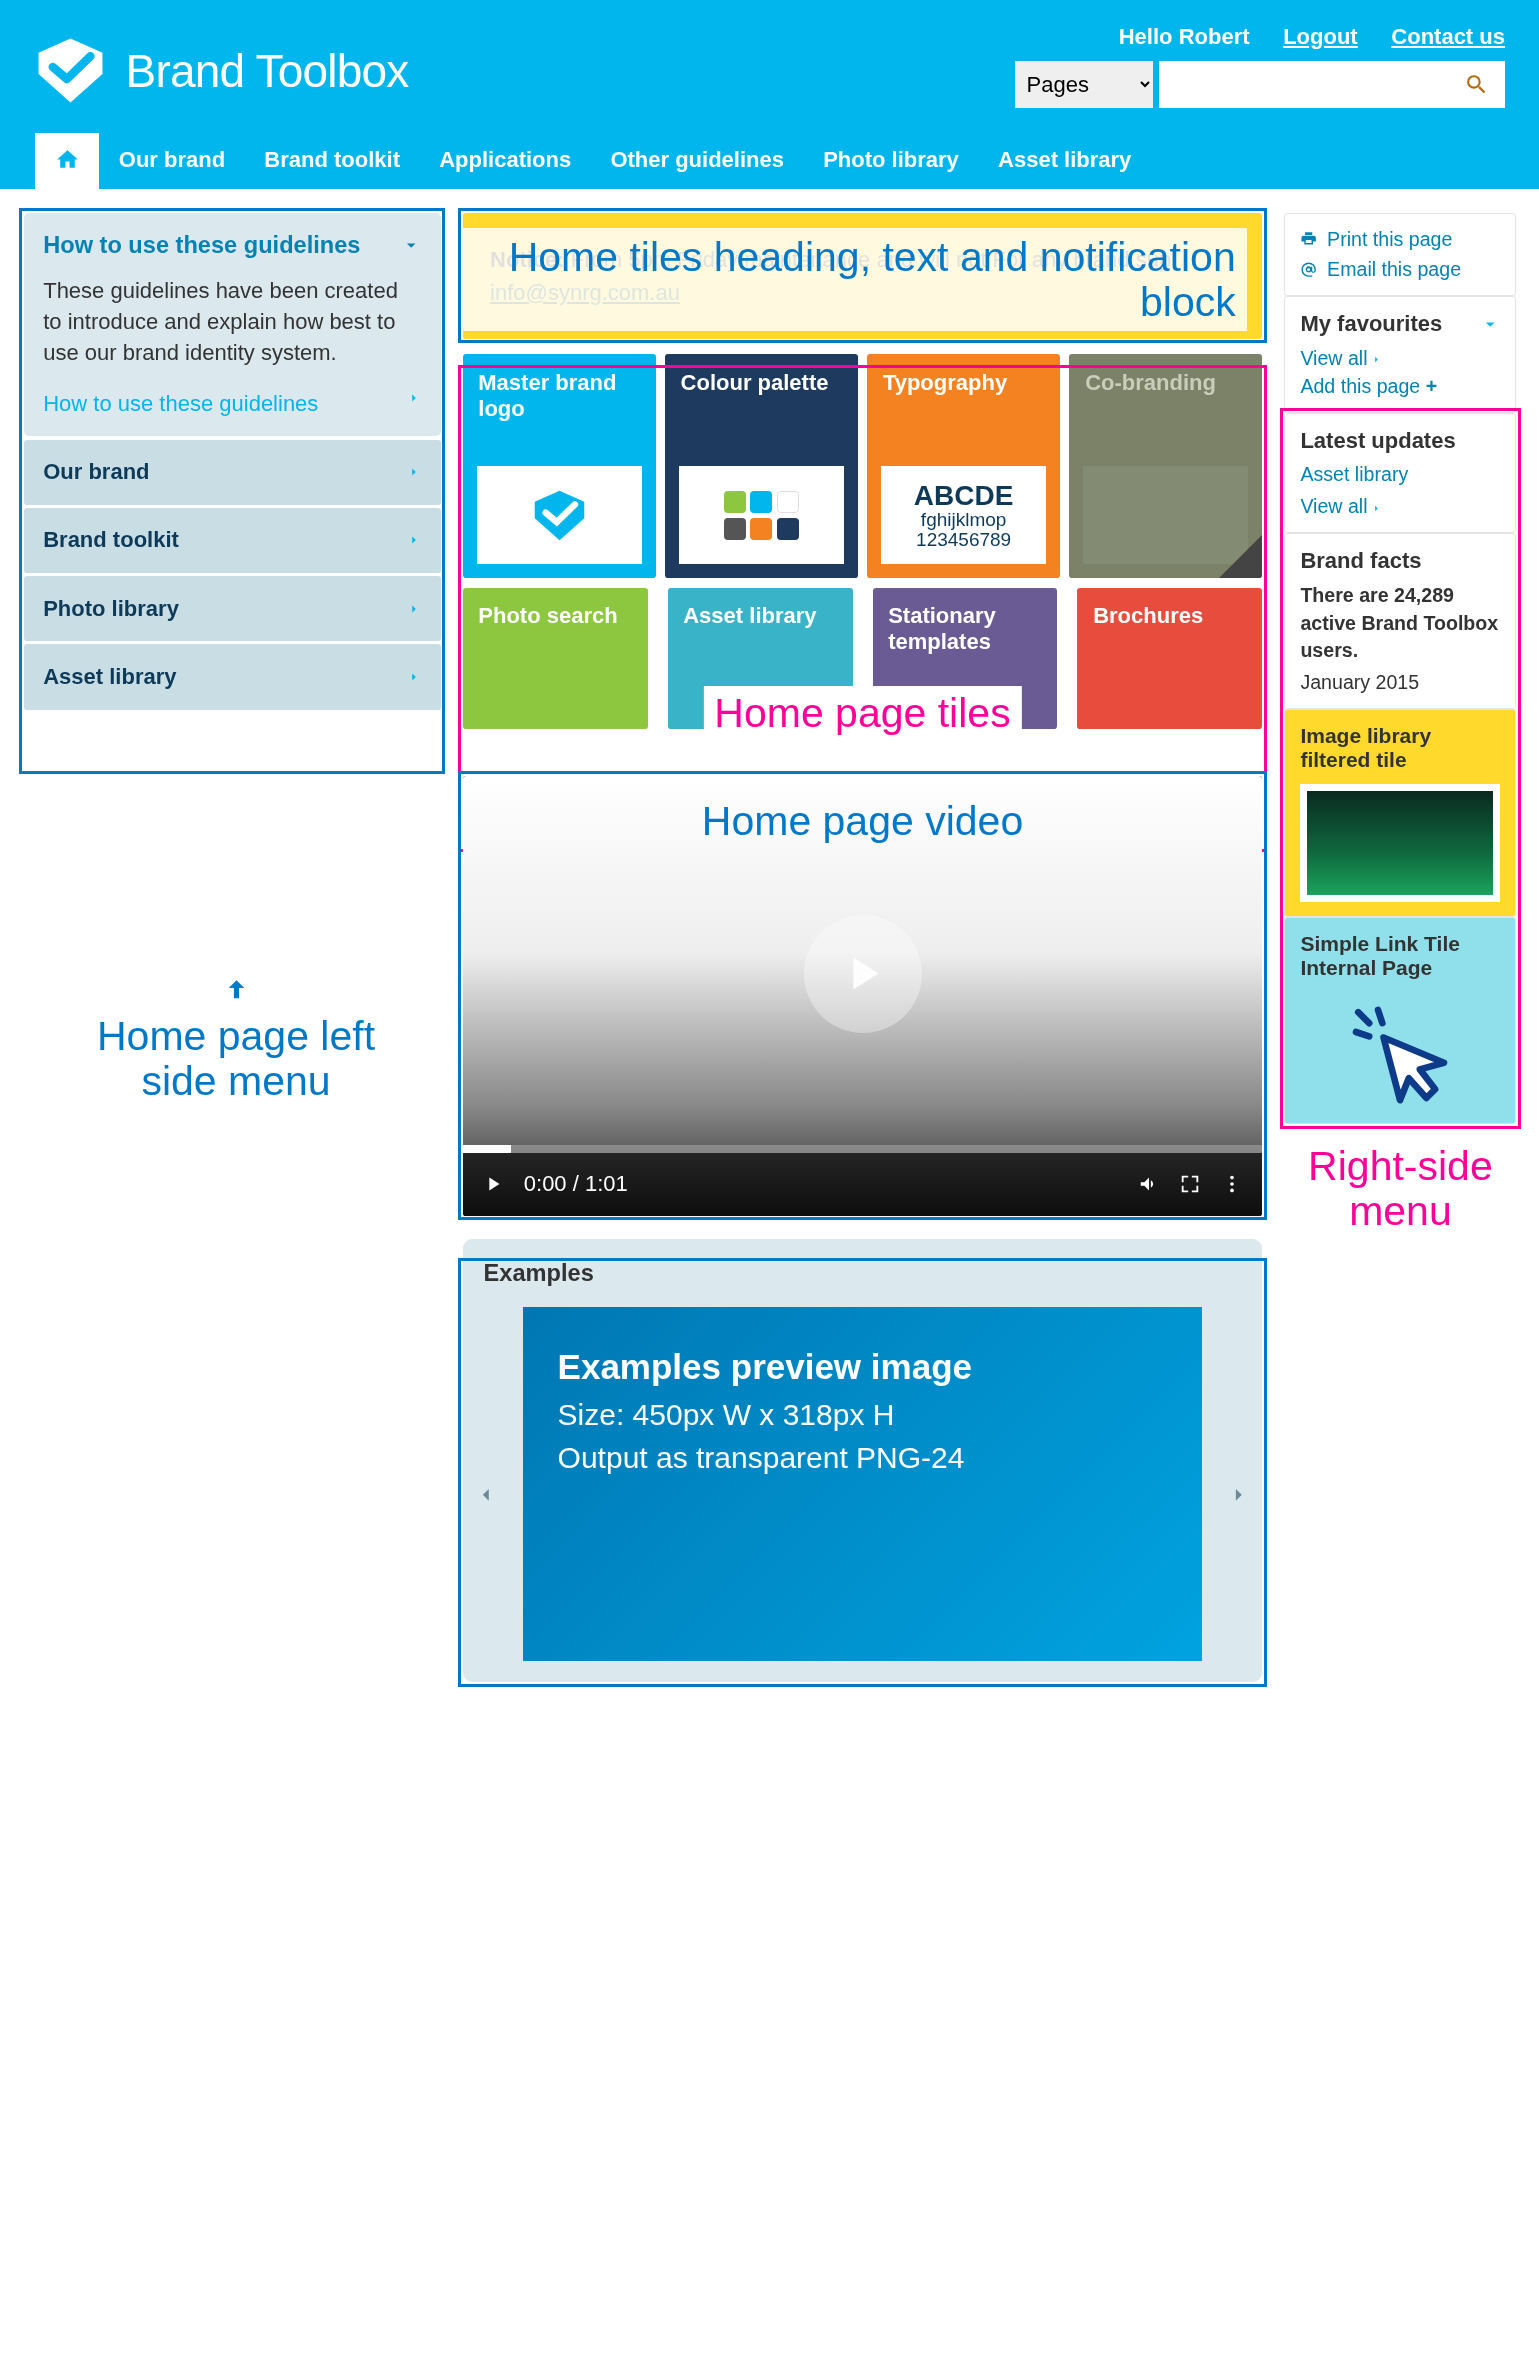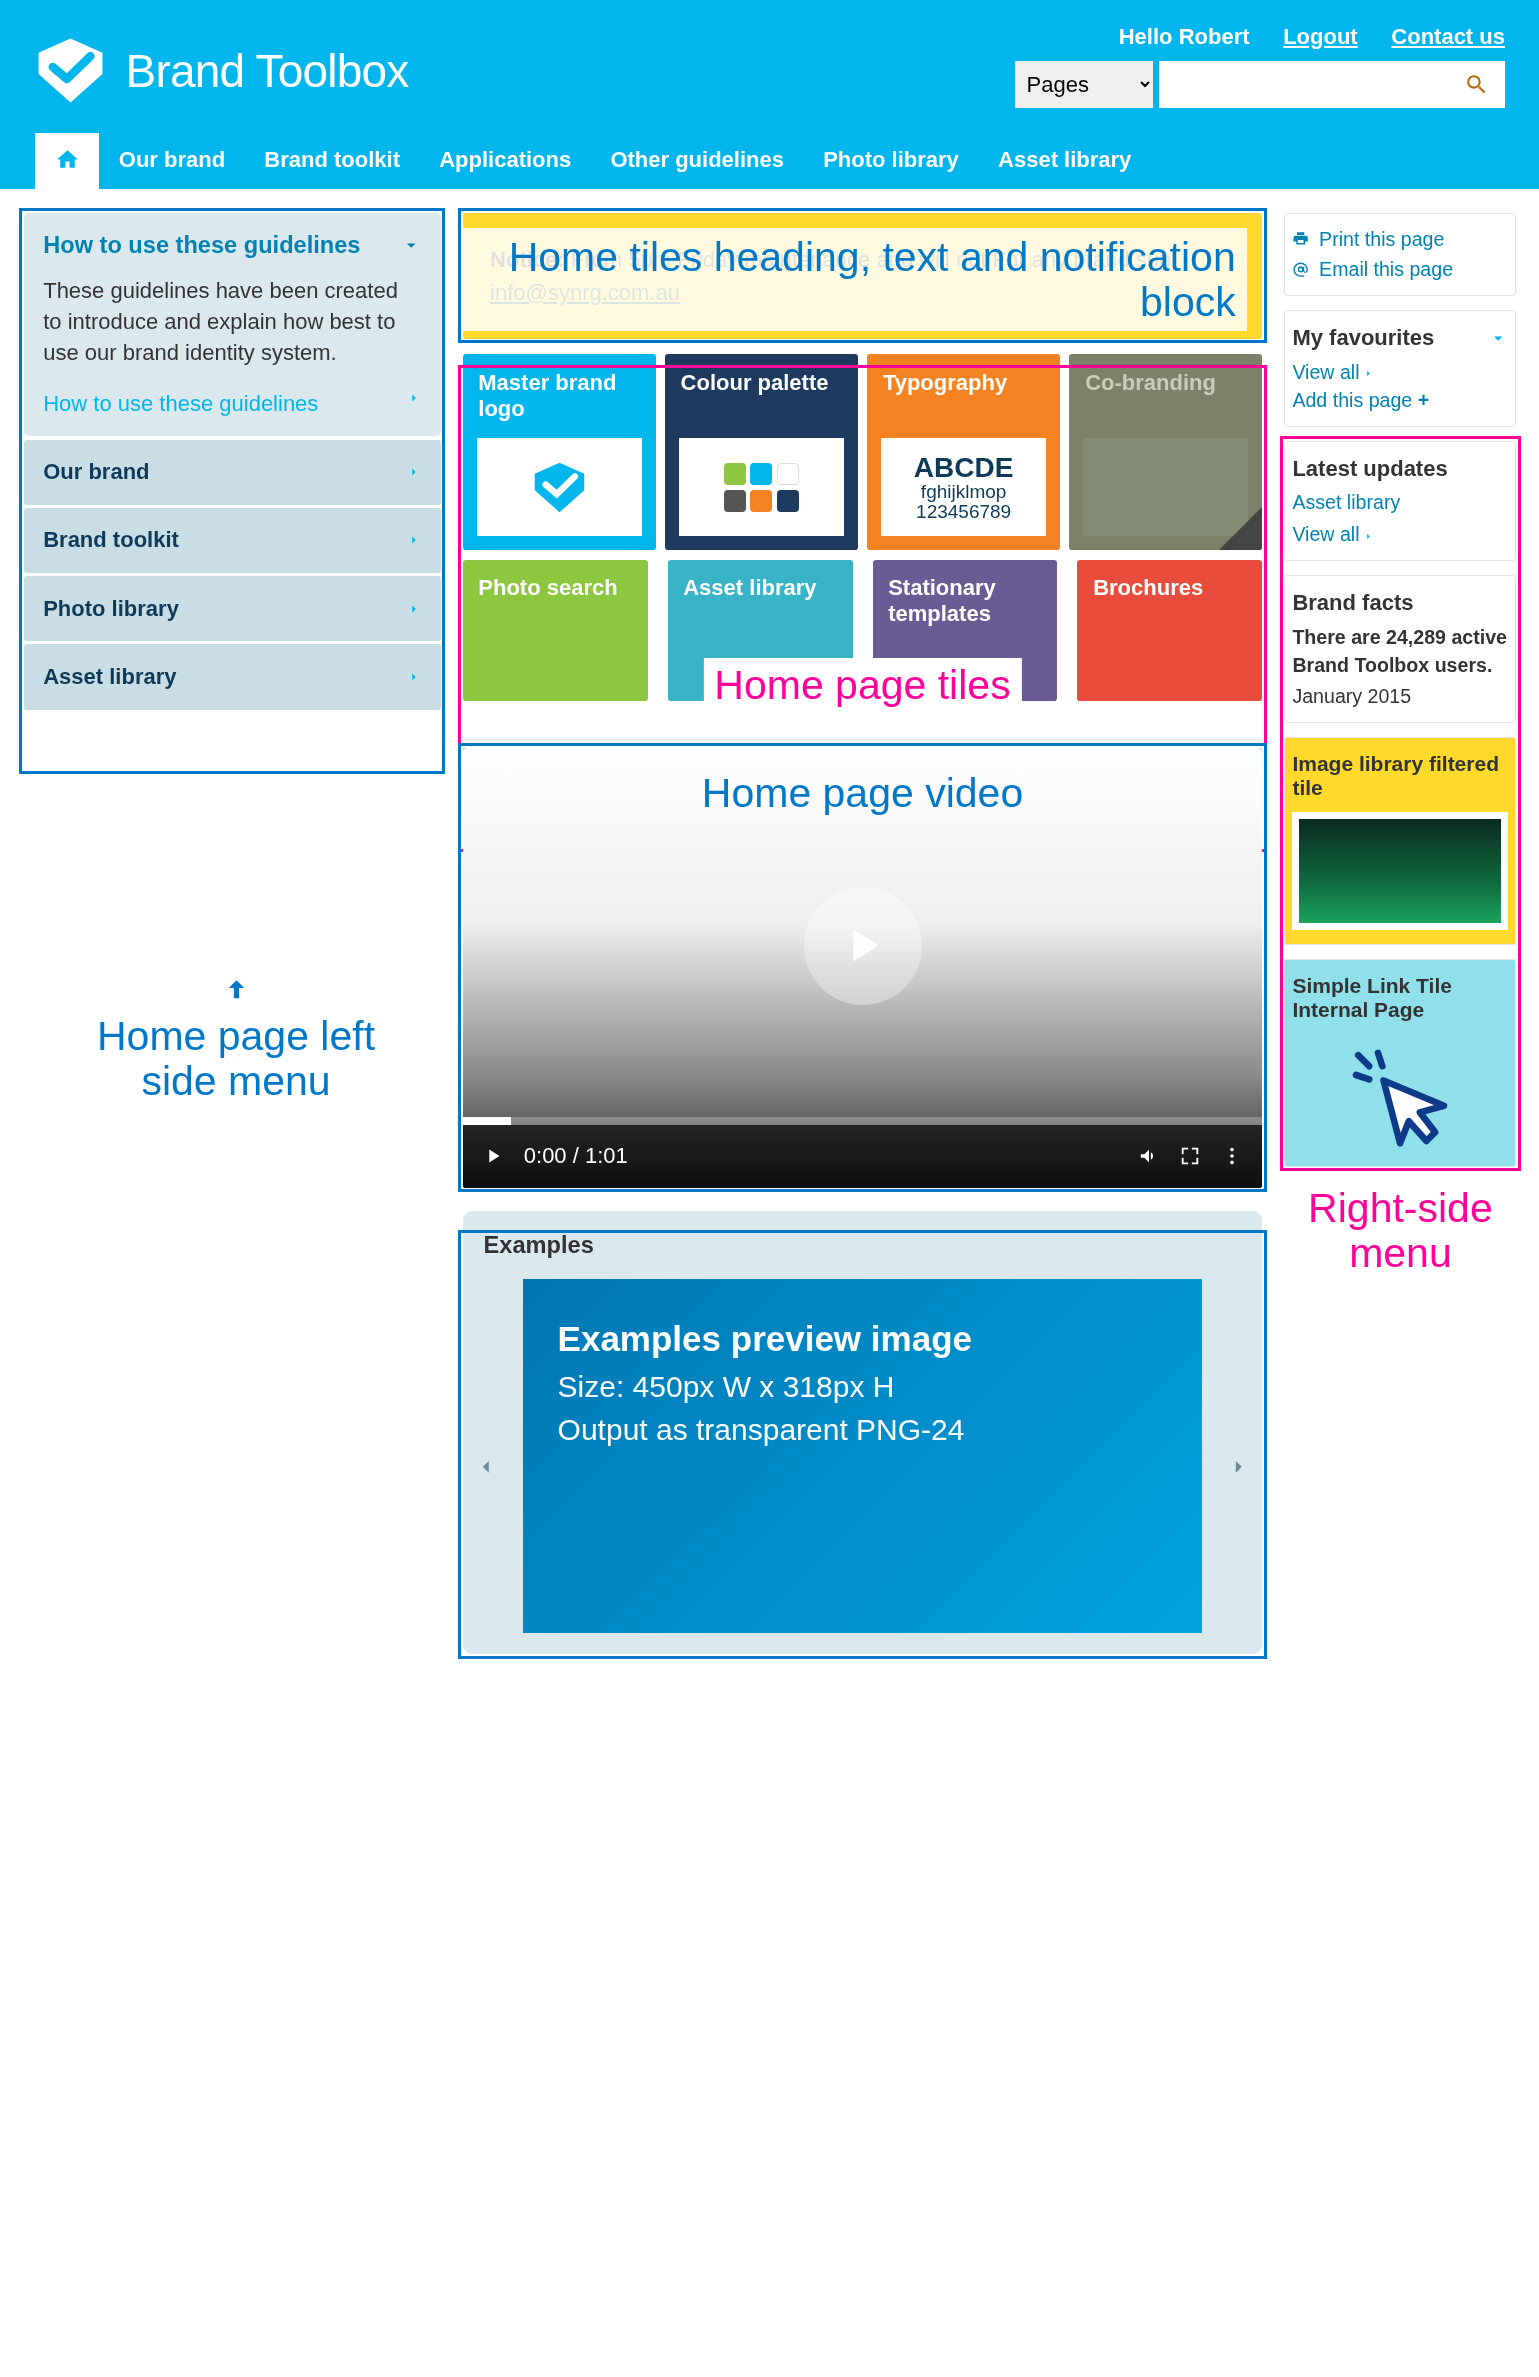--- a/index.html
+++ b/index.html
@@ -42,21 +42,21 @@
   #gl-link { color: #00b6ec; font-size: 22px; display:flex; justify-content:space-between;}
   .side-item { background: #c9dde5; padding: 19.6px; margin-top: 3.1px; font-weight: bold; color: #0e3a59; display:flex; justify-content:space-between; align-items:center; border-radius:3.1px;}
   .chev-r { width: 14px; height: 14px; fill:#00b6ec; }
 
   
   #notice { background: #ffd92c; padding: 30px 27.5px; font-size: 22px; line-height: 1.5; border-radius: 3.1px; }
   #notice a { color: #14532d; text-decoration: underline; }
 
   
   #tiles { display: grid; grid-template-columns: repeat(4,1fr); gap: 9.4px; margin-top: 15.7px; }
-  .tile { height: 196px; border-radius: 3.1px; color: #fff; padding: 15.7px; font-weight: bold; font-size: 22px; position: relative; overflow:hidden; }
+  .tile { height: 224px; border-radius: 3.1px; color: #fff; padding: 15.7px; font-weight: bold; font-size: 22px; position: relative; overflow:hidden; }
   .tile .swatch { position:absolute; bottom:14px; left:14px; right:14px; height:98px; background:#fff; display:flex; align-items:center; justify-content:center; }
   .tile .nobg { background:transparent; }
   .t-blue{background:#00b6ec;} .t-navy{background:#1e3a5f;} .t-orange{background:#f58220;} .t-olive{background:#7b8268;}
   .t-green{background:#8dc63f;} .t-teal{background:#38b3c7;} .t-purple{background:#6b5b95;} .t-red{background:#e74c3c;}
   .q2 .tile{height:141px;}
   .lock-corner{position:absolute;bottom:0;right:0;width:0;height:0;border-style:solid;border-width:0 0 43px 43px;border-color:transparent transparent #444 transparent;}
   .tile-typo{color:#0e3a59;font-weight:bold;text-align:center;line-height:1.05;}
 
   
   #video { margin-top: 23.6px; background:#000; border-radius:3.1px; position:relative; height:440px; overflow:hidden;}
@@ -72,21 +72,21 @@
 
   
   #examples{margin-top:23.6px;background:#dbe8ee;padding:21px;border-radius:9px;position:relative;}
   #examples h3{font-size:23.6px;font-weight:bold;margin-bottom:19.6px;}
   #ex-slide{margin:0 39px;background:linear-gradient(135deg,#0077b3,#00a3e0);height:354px;color:#fff;padding:35px;font-size:30px;line-height:1.45;}
   #ex-slide .t1{font-weight:bold;font-size:35px;}
   .ex-nav{position:absolute;top:55%;width:23.6px;height:23.6px;fill:#6b8a9a;}
   .exL{left:11.8px;} .exR{right:11.8px;}
 
   
-  .rbox{border:0.8px solid #e3e3e3;border-radius:3.1px;padding:14px 7px;margin-bottom:14px;font-size:19.6px;}
+  .rbox{border:0.8px solid #e3e3e3;border-radius:3.1px;padding:14px 15px;margin-bottom:0;font-size:19.6px;}
   .rlink{color:#0083b3;display:flex;align-items:center;gap:9.4px;margin-bottom:7.9px;}
   .rlink svg{width:17.3px;height:17.3px;fill:#0083b3;}
   .rhead{display:flex;justify-content:space-between;align-items:center;font-weight:bold;font-size:22px;}
   .rhead svg{width:20.4px;height:20.4px;fill:#00b6ec;}
   .viewall{color:#0083b3;margin-top:9.4px;display:block;}
   .addpage{color:#0083b3;margin-top:4.7px;display:block;}
   .rfact b{font-weight:bold;}
   #yellow-tile{background:#ffd92c;font-weight:bold;font-size:21px;}
   #yellow-img{height:118px;background:linear-gradient(#0a2a20,#0f6a3f 60%,#1aa35c);border:7.9px solid #fff;margin-top:11.8px;}
   #cyan-tile{background:#8fe0ea;font-weight:bold;font-size:21px;}

